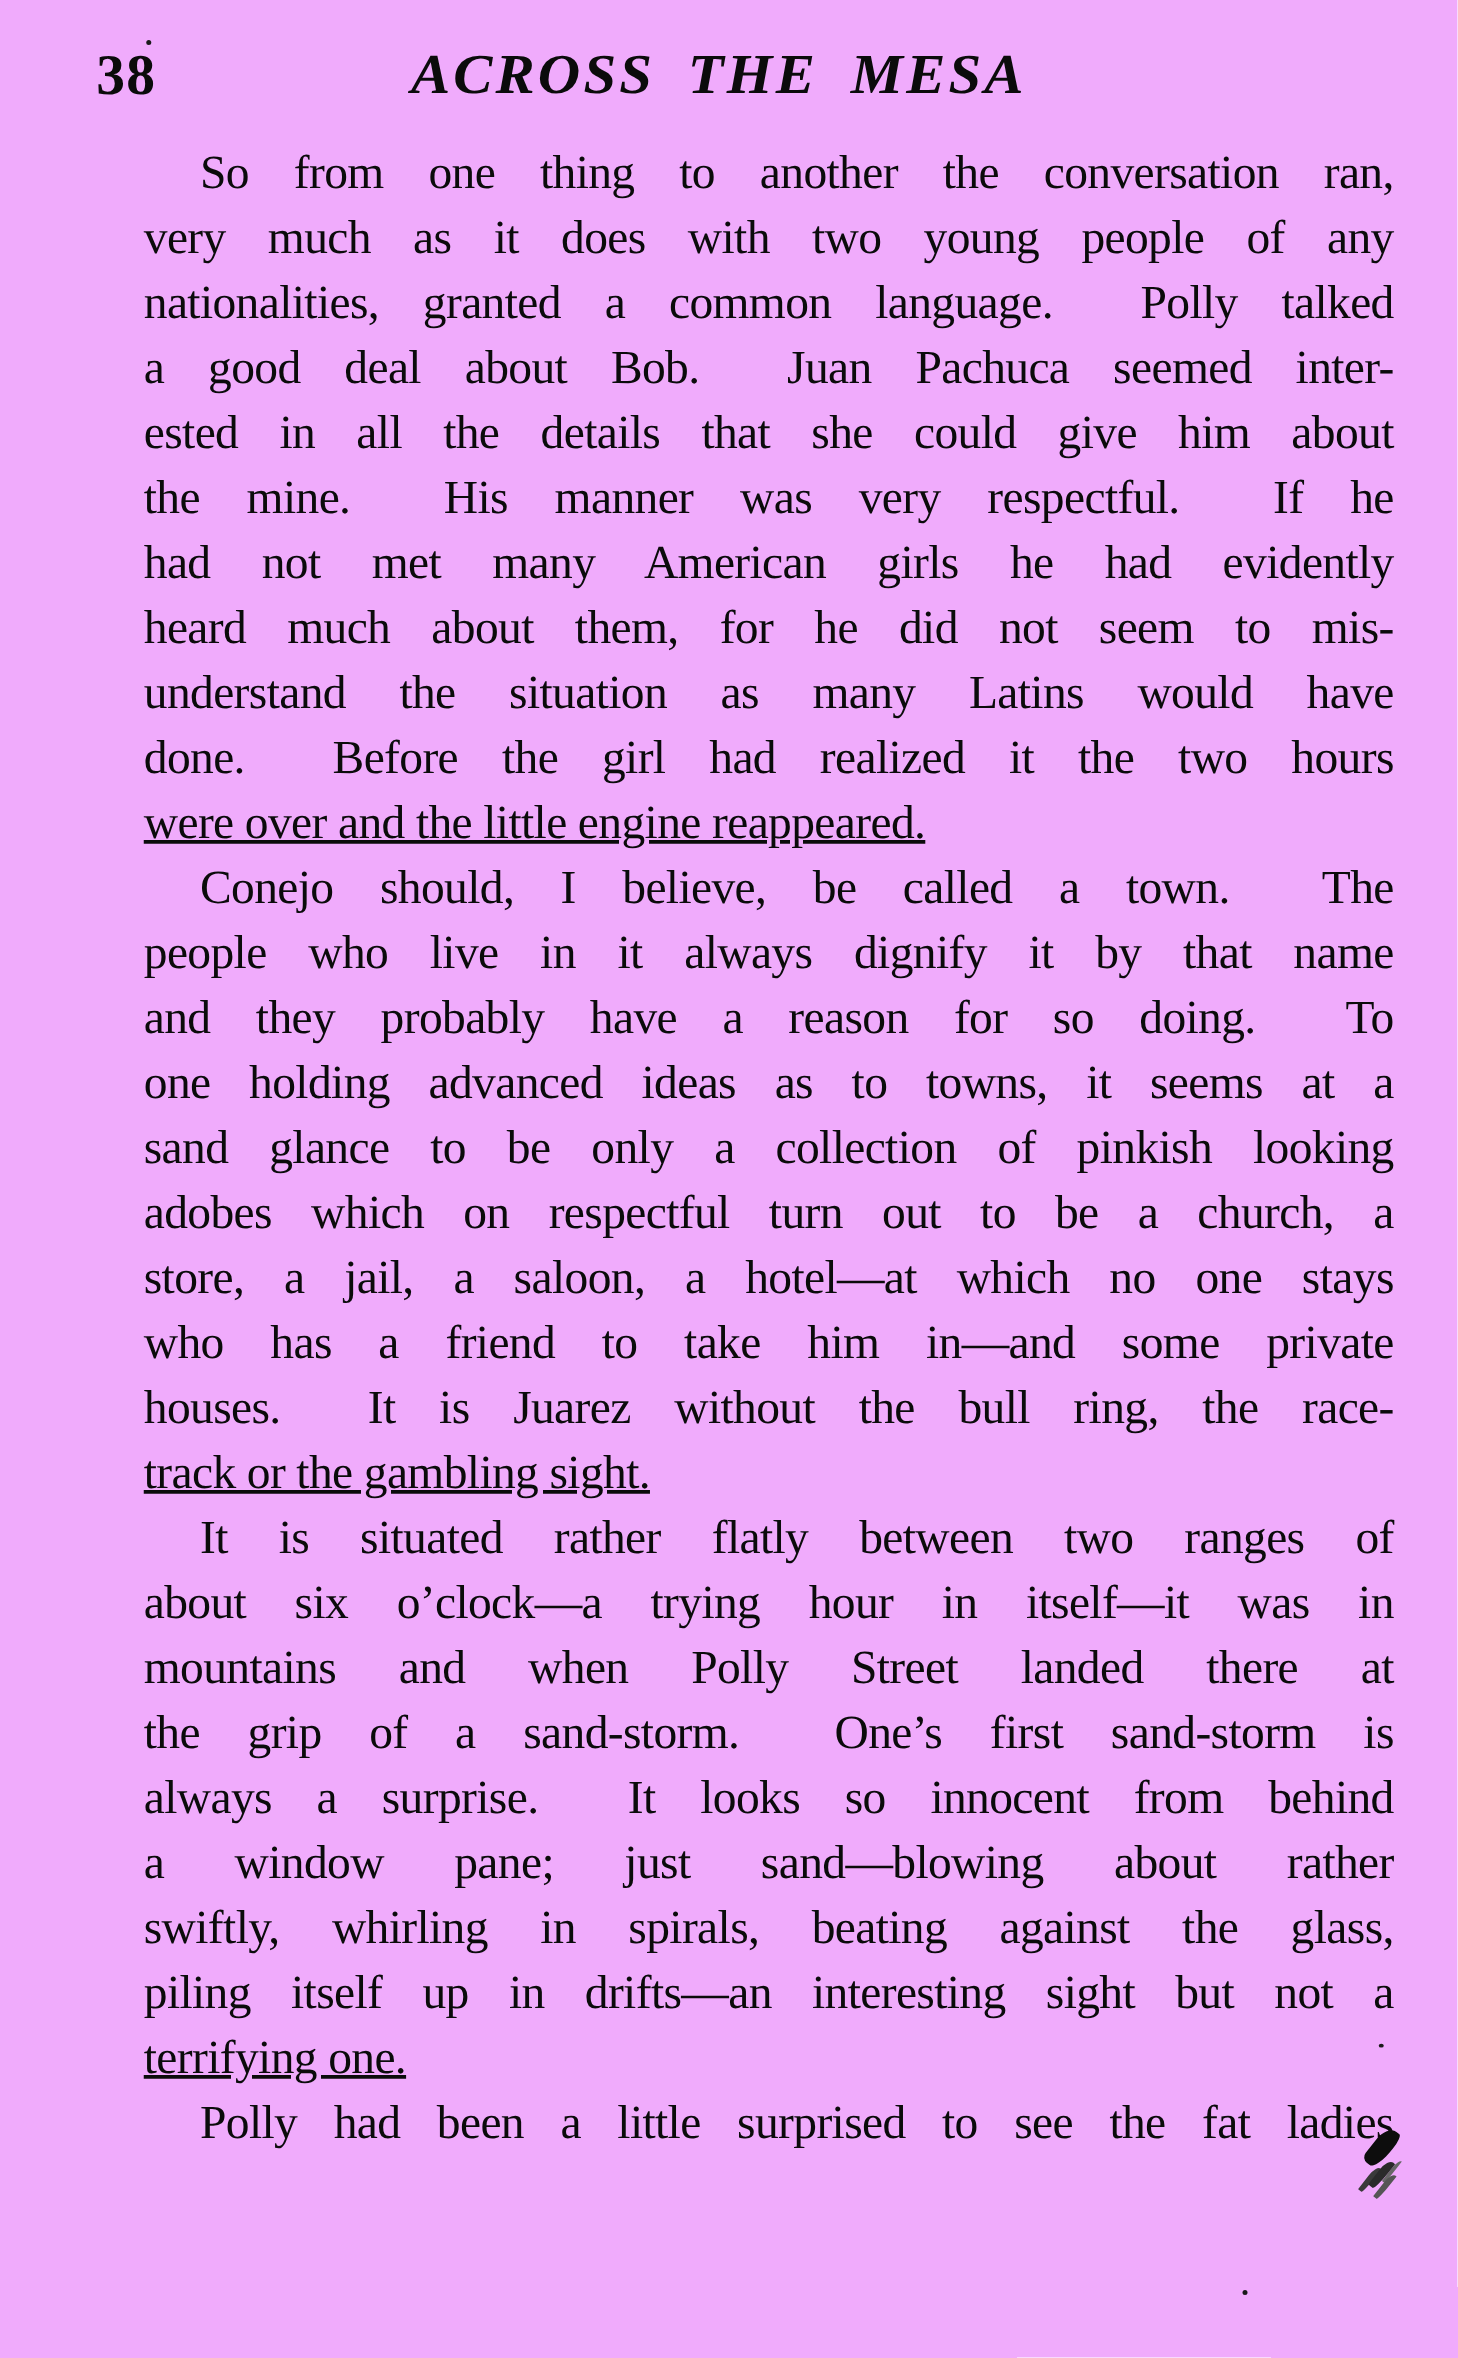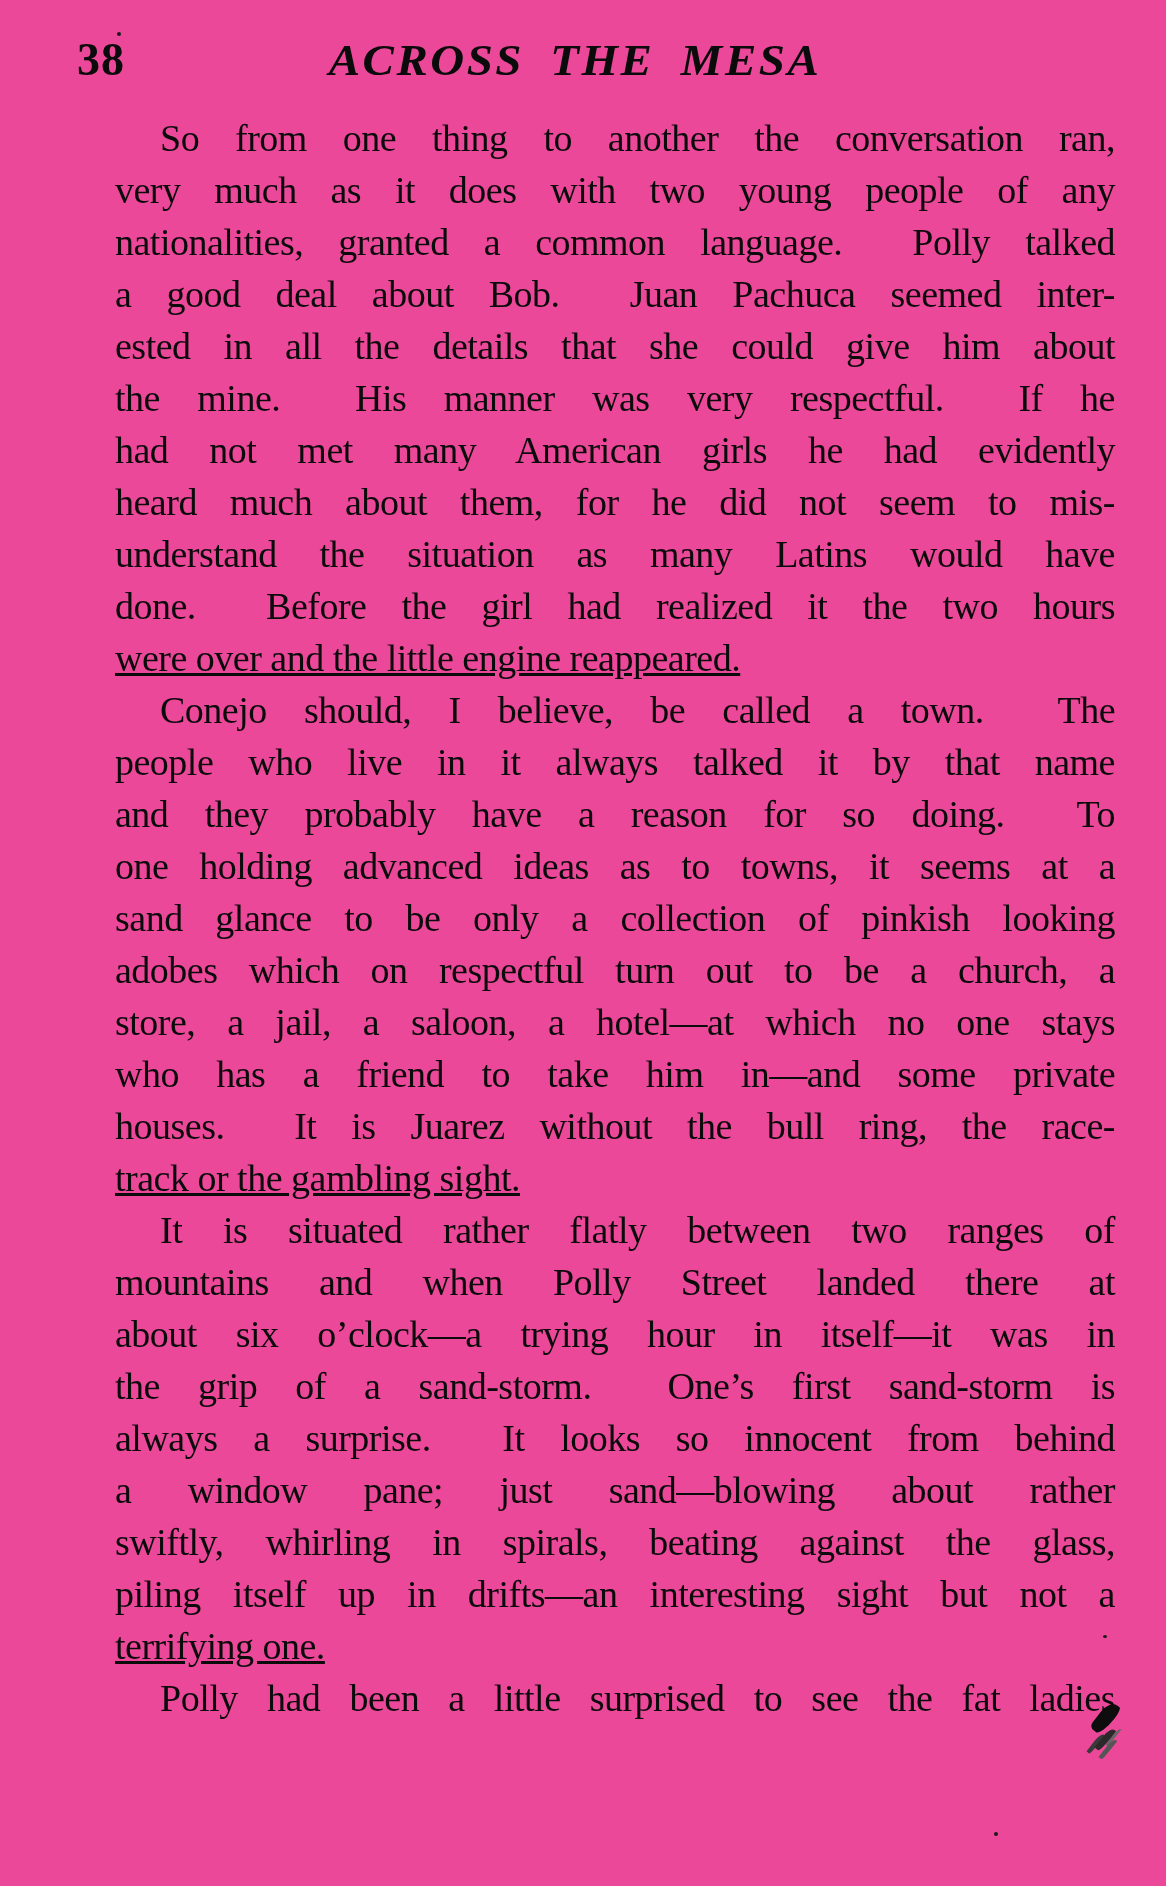--- a/index.html
+++ b/index.html
@@ -1,20 +1,20 @@
 <!DOCTYPE html>
 <html><head>
 <meta charset="utf-8">
 <style>
   html, body { margin: 0; padding: 0; background: #ffffff; }
   .page {
     position: relative;
     width: 1166px;
     height: 1886px;
-    background: #ec4899;
+    background: #f0abfc;
     overflow: hidden;
     color: #0b0b0b;
     font-family: "Liberation Serif", "DejaVu Serif", serif;
   }
   .header {
     position: absolute;
     top: 30px;
     left: 75px;
     width: 1000px;
     height: 60px;
@@ -91,32 +91,32 @@
       <div class="line">nationalities, granted a common language.&nbsp; Polly talked</div>
       <div class="line">a good deal about Bob.&nbsp; Juan Pachuca seemed inter-</div>
       <div class="line">ested in all the details that she could give him about</div>
       <div class="line">the mine.&nbsp; His manner was very respectful.&nbsp; If he</div>
       <div class="line">had not met many American girls he had evidently</div>
       <div class="line">heard much about them, for he did not seem to mis-</div>
       <div class="line">understand the situation as many Latins would have</div>
       <div class="line">done.&nbsp; Before the girl had realized it the two hours</div>
       <div class="line para-end">were over and the little engine reappeared.</div>
       <div class="line indent">Conejo should, I believe, be called a town.&nbsp; The</div>
-      <div class="line">people who live in it always talked it by that name</div>
+      <div class="line">people who live in it always dignify it by that name</div>
       <div class="line">and they probably have a reason for so doing.&nbsp; To</div>
       <div class="line">one holding advanced ideas as to towns, it seems at a</div>
       <div class="line">sand glance to be only a collection of pinkish looking</div>
       <div class="line">adobes which on respectful turn out to be a church, a</div>
       <div class="line">store, a jail, a saloon, a hotel—at which no one stays</div>
       <div class="line">who has a friend to take him in—and some private</div>
       <div class="line">houses.&nbsp; It is Juarez without the bull ring, the race-</div>
       <div class="line para-end">track or the gambling sight.</div>
       <div class="line indent">It is situated rather flatly between two ranges of</div>
+      <div class="line">about six o’clock—a trying hour in itself—it was in</div>
       <div class="line">mountains and when Polly Street landed there at</div>
-      <div class="line">about six o’clock—a trying hour in itself—it was in</div>
       <div class="line">the grip of a sand-storm.&nbsp; One’s first sand-storm is</div>
       <div class="line">always a surprise.&nbsp; It looks so innocent from behind</div>
       <div class="line">a window pane; just sand—blowing about rather</div>
       <div class="line">swiftly, whirling in spirals, beating against the glass,</div>
       <div class="line">piling itself up in drifts—an interesting sight but not a</div>
       <div class="line para-end">terrifying one.</div>
       <div class="line indent">Polly had been a little surprised to see the fat ladies</div>
     </div>
 
   <div class="speck" style="left:117px; top:32px; width:4px; height:4px;"></div>

